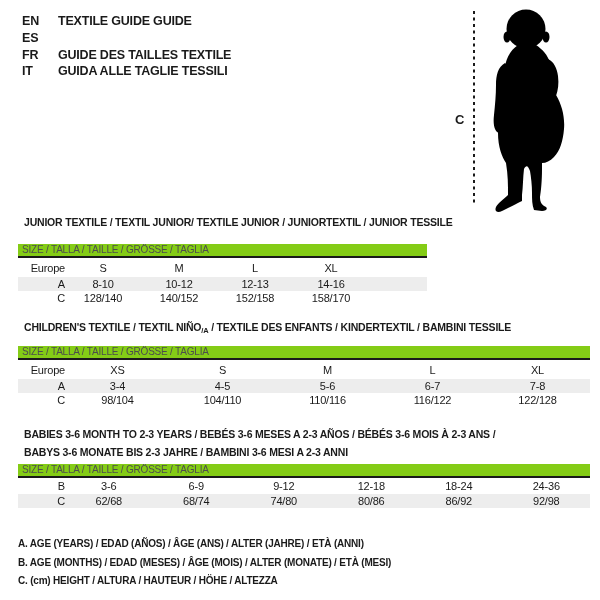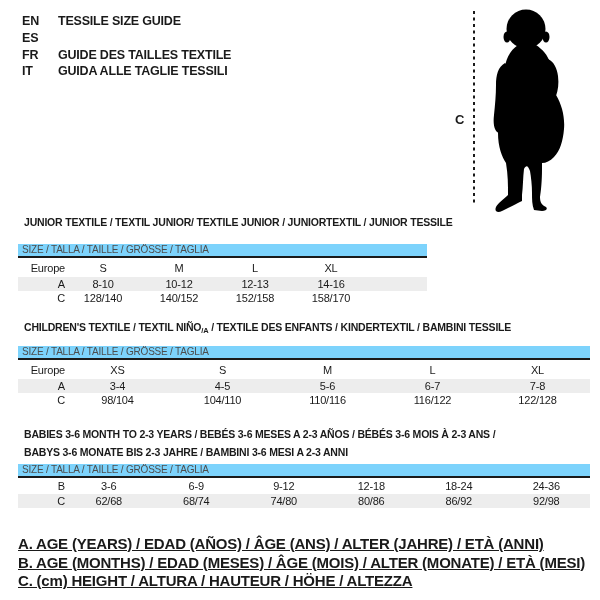--- a/index.html
+++ b/index.html
@@ -22,49 +22,49 @@
   .figure text { font-family:"Liberation Sans", sans-serif; font-weight:bold; font-size:13px; fill:#1a1a1a; }
 
   
   .sec-title { position:absolute; left:24px; font-size:10.5px; font-weight:bold; letter-spacing:-0.2px; white-space:nowrap; line-height:12px; }
   .sec-title .sub { font-size:7.5px; vertical-align:-2px; }
   .sec-title.two div { line-height:18px; }
 
   
   .sizetable { position:absolute; left:18px; }
   .bar {
-    height:12px; line-height:12px; background:#7dd3fc; color:#4d4d4d;
+    height:12px; line-height:12px; background:#84cc16; color:#4d4d4d;
     font-size:10px; padding-left:4px; letter-spacing:-0.2px;
     border-bottom:2px solid #1a1a1a; box-sizing:content-box;
   }
   .trow { display:flex; font-size:11px; letter-spacing:-0.2px; align-items:center; }
   .trow .lbl { width:47px; padding-left:4px; box-sizing:border-box; text-align:right; }
   .trow .cell { text-align:center; }
   .trow.alt { background:#ededed; }
   .r-first { height:19px; }
   .r-norm  { height:14px; }
   .r-mid   { height:16px; }
   .junior   .cell { width:76px; }
   .junior   .fill { width:54px; }
   .children .cell { width:105px; }
   .babies   .cell { width:87.5px; }
 
   
   .notes { position:absolute; left:18px; top:535px; }
-  .notes div { line-height:18.6px; font-size:15px; font-weight:bold; letter-spacing:-0.2px; white-space:nowrap;text-decoration:underline; }
+  .notes div { line-height:18.6px; font-size:10px; font-weight:bold; letter-spacing:-0.2px; white-space:nowrap; }
 </style>
 </head>
 <body>
 
 <div class="page">
 
   <div class="lang-list">
     <div class="lang-row">
       <span class="lang-code">EN</span>
-      <span class="lang-label">TESSILE SIZE GUIDE</span>
+      <span class="lang-label">TEXTILE GUIDE GUIDE</span>
     </div>
     <div class="lang-row">
       <span class="lang-code">ES</span>
     </div>
     <div class="lang-row">
       <span class="lang-code">FR</span>
       <span class="lang-label">GUIDE DES TAILLES TEXTILE</span>
     </div>
     <div class="lang-row">
       <span class="lang-code">IT</span>

